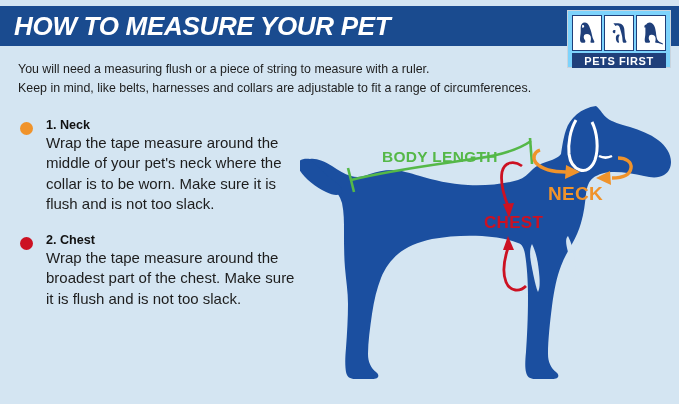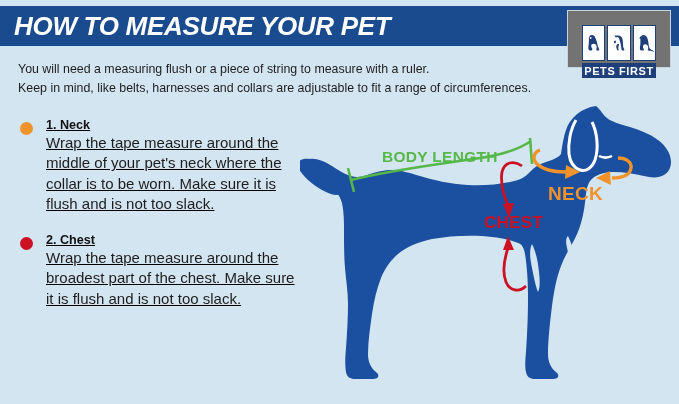--- a/index.html
+++ b/index.html
@@ -35,23 +35,23 @@
     font-family: "Liberation Sans", sans-serif;
     white-space: nowrap;
     font-style: italic;
   }
 
   
   .logo {
     position: absolute;
     right: 8px; top: 10px;
     width: 104px; height: 58px;
-    background: #737373;
+    background: #7dd3fc;
     border: 1px solid #c9d4de;
-    padding: 14px;
+    padding: 4px;
   }
   .logo-frames {
     display: flex;
     gap: 2px;
     height: 36px;
   }
   .logo-frame {
     flex: 1;
     border: 1px solid #1f3f7a;
     background: #ffffff;
@@ -83,21 +83,21 @@
     color: #1d1d1d;
   }
   .intro div { white-space: nowrap; }
 
   
   .steps {
     position: absolute;
     left: 18px; top: 118px;
     width: 280px;
   }
-  .step { position: relative; margin-bottom: 19px; text-decoration: underline; }
+  .step { position: relative; margin-bottom: 19px; }
   .bullet {
     position: absolute;
     left: 2px; top: 4px;
     width: 13px; height: 13px;
     border-radius: 50%;
   }
   .step-body { padding-left: 28px; }
   .step-title {
     font-size: 12.6px;
     font-weight: bold;

